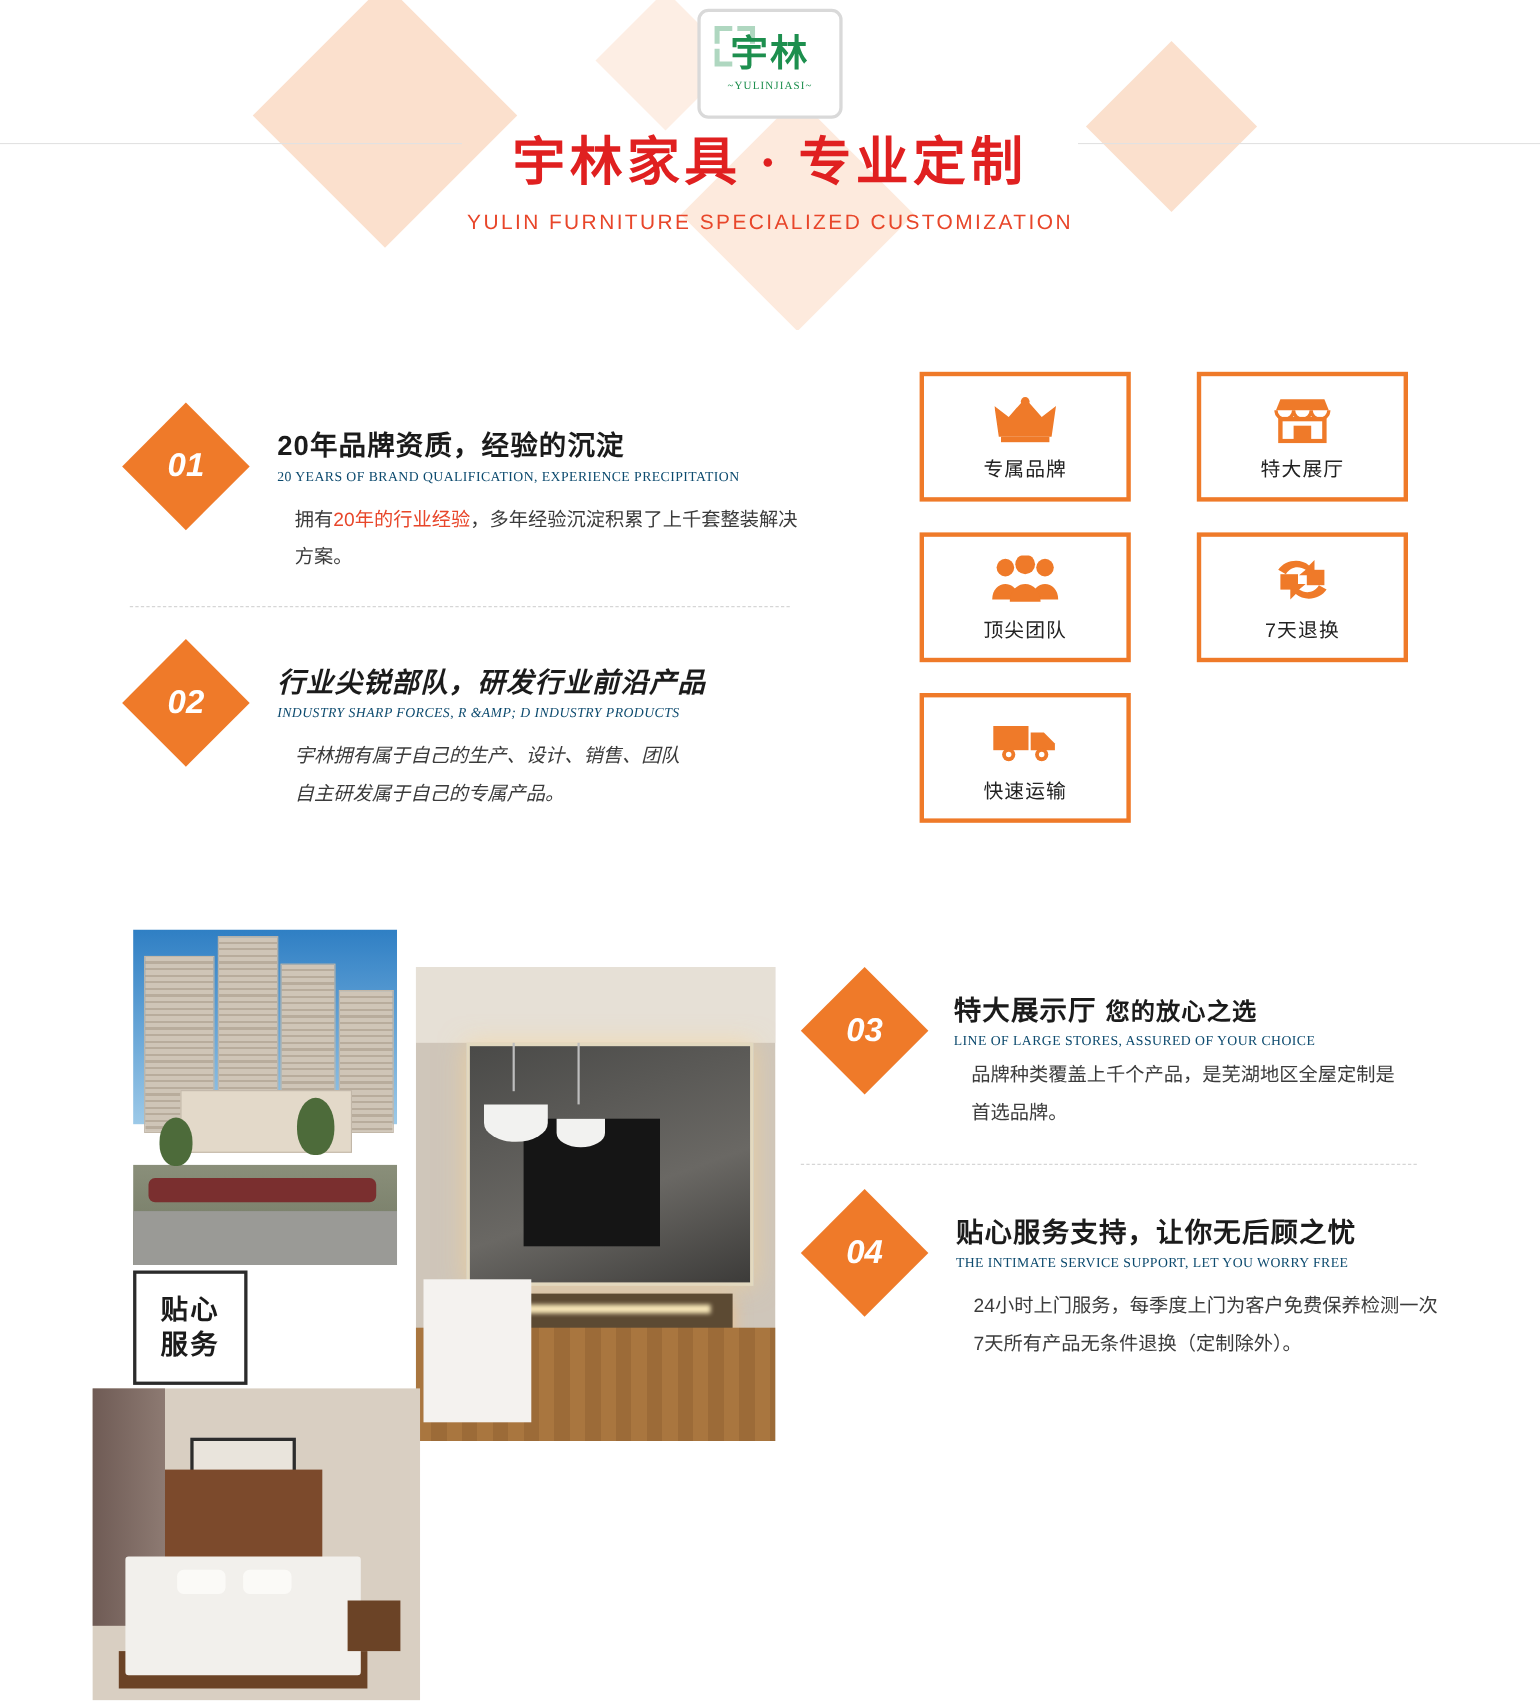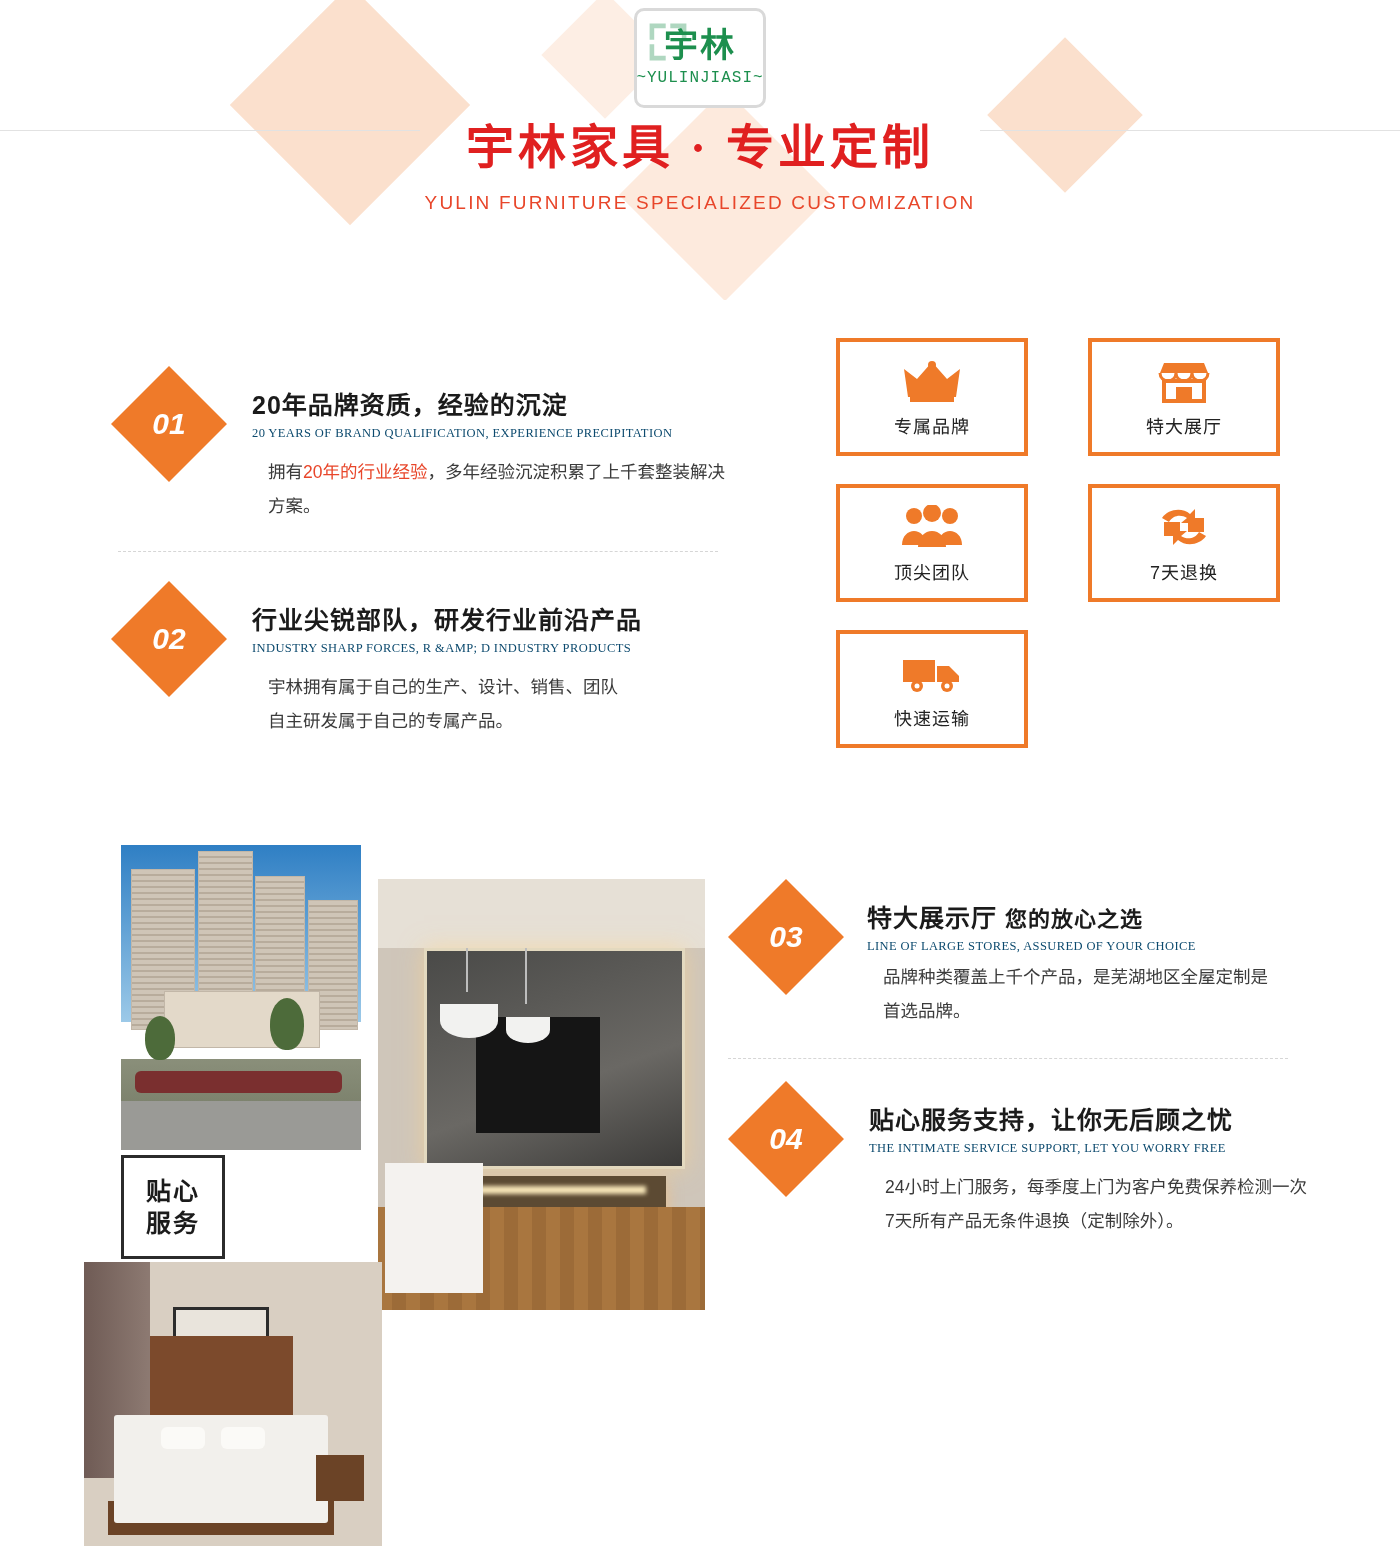--- a/index.html
+++ b/index.html
@@ -69,24 +69,24 @@
   .logo-cn {
     font-family: "Liberation Serif", "DejaVu Serif", serif;
     font-size: 34px;
     font-weight: 700;
     color: #1d8f4e;
     letter-spacing: 2px;
     line-height: 1;
   }
   .logo-en {
     margin-top: 6px;
-    font-size: 16px;
+    font-size: 10px;
     letter-spacing: 1px;
     color: #1d8f4e;
-    font-family: Liberation Mono, monospace;
+    font-family: Liberation Serif, serif;
   }
 
   .title-cn {
     position: absolute;
     left: 0; top: 108px;
     width: 1400px;
     text-align: center;
     font-family: "Liberation Serif", "DejaVu Serif", serif;
     font-size: 48px;
     font-weight: 700;
@@ -314,21 +314,21 @@
     </div>
   </div>
 </div>
 
 <div class="divider-dash" style="left:118px; top:551px; width:600px;"></div>
 
 <div class="feature" style="left:128px; top:598px; width:620px;">
   <div class="diamond-num">
     <span>02</span>
   </div>
-  <div class="feature-text" style="width:470px;">
+  <div class="feature-text" style="width:470px;font-style:italic;">
     <div class="f-title">行业尖锐部队，研发行业前沿产品</div>
     <div class="f-sub">INDUSTRY SHARP FORCES, R &amp;AMP; D INDUSTRY PRODUCTS</div>
     <div class="f-body">
       <div>宇林拥有属于自己的生产、设计、销售、团队</div>
       <div>自主研发属于自己的专属产品。</div>
     </div>
   </div>
 </div>
 
 <div class="icon-grid">

